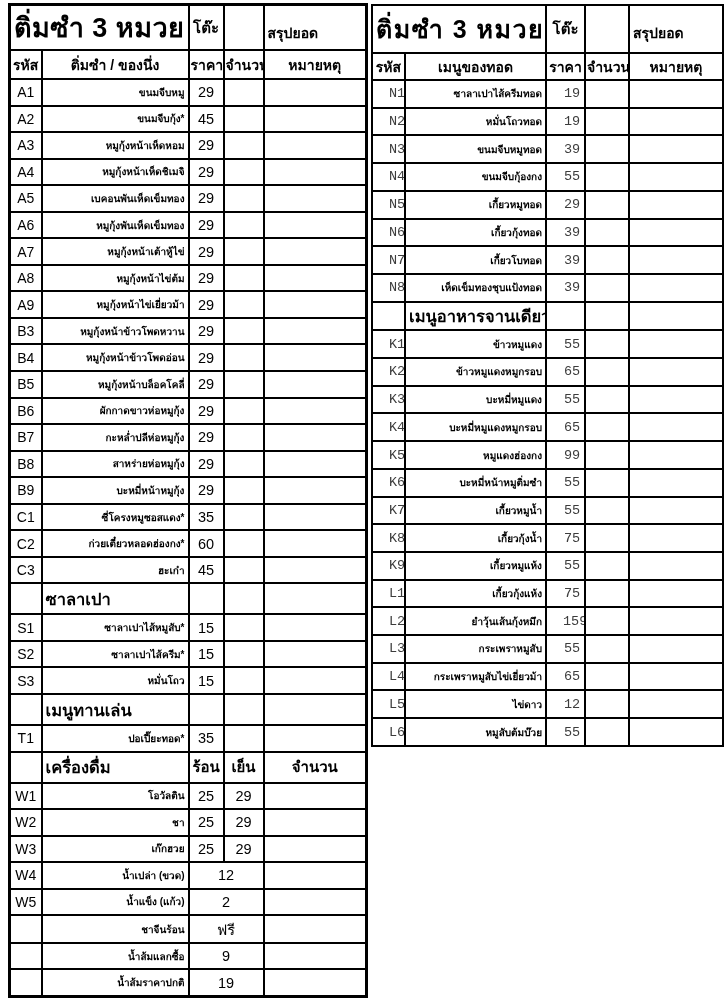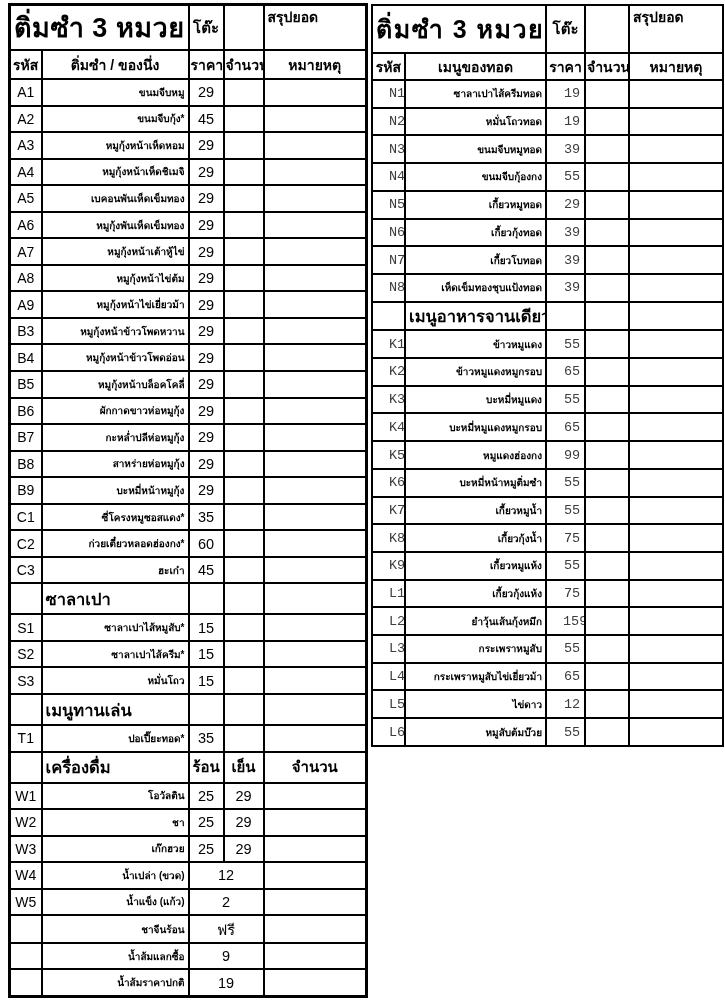--- a/index.html
+++ b/index.html
@@ -13,24 +13,24 @@
   .left-table{left:8px;top:3px;width:357px;height:995px;border:3px solid #000;}
   .right-table{left:371px;top:4px;width:351px;height:743px;border:2px solid #000;}
 
   tr.title-row{height:45px;}
   .right-table tr.title-row{height:48px;}
   tr.head-row{height:29px;}
   .right-table tr.head-row{height:27px;}
   tbody tr{height:24px;}
   .right-table tbody tr{height:27px;}
 
-  .title{font-size:27px;font-weight:bold;text-align:center;letter-spacing:.5px;margin-top:48px;}
+  .title{font-size:27px;font-weight:bold;letter-spacing:.5px;margin-top:48px;}
   .right-table .title{font-size:25px;letter-spacing:1.5px;}
   .tbl-lbl{font-weight:bold;font-size:15px;text-align:center;}
-  .sum{font-weight:bold;font-size:14px;vertical-align:top;padding-top:0;}
+  .sum{font-weight:bold;font-size:14px;vertical-align:top;padding-top:16px;}
   tr.head-row td{font-weight:bold;text-align:center;font-size:14px;padding:0 1px;}
 
   .code-cell{text-align:center;font-size:14px;}
   .name-cell{font-weight:bold;font-size:10px;text-align:right;}
   .price-cell,.qty-cell{text-align:center;font-size:14.5px;}
   .note-cell{}
   .section-cell{font-weight:bold;font-size:16.5px;}
   .subhead{font-weight:bold;font-size:15px;}
 
   .right-table .code-cell,.right-table .price-cell{

